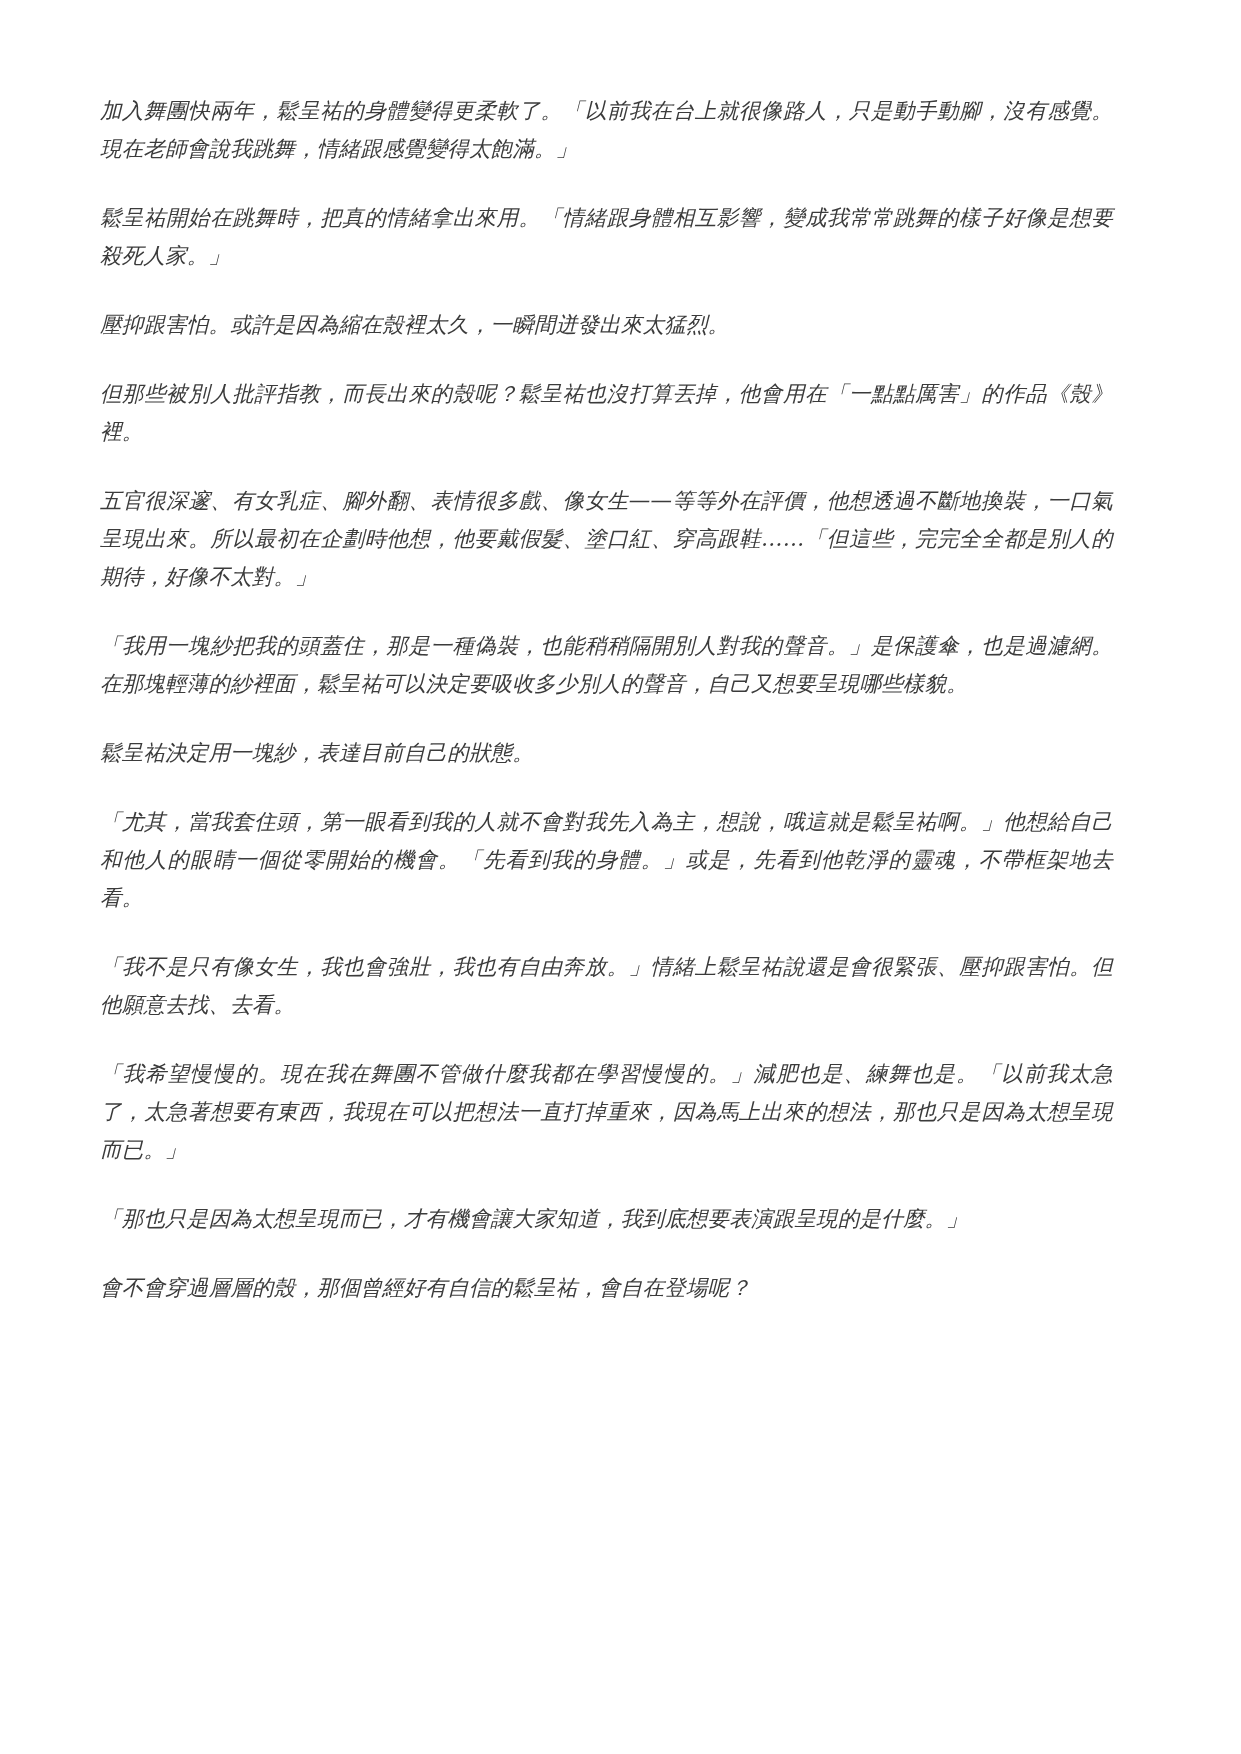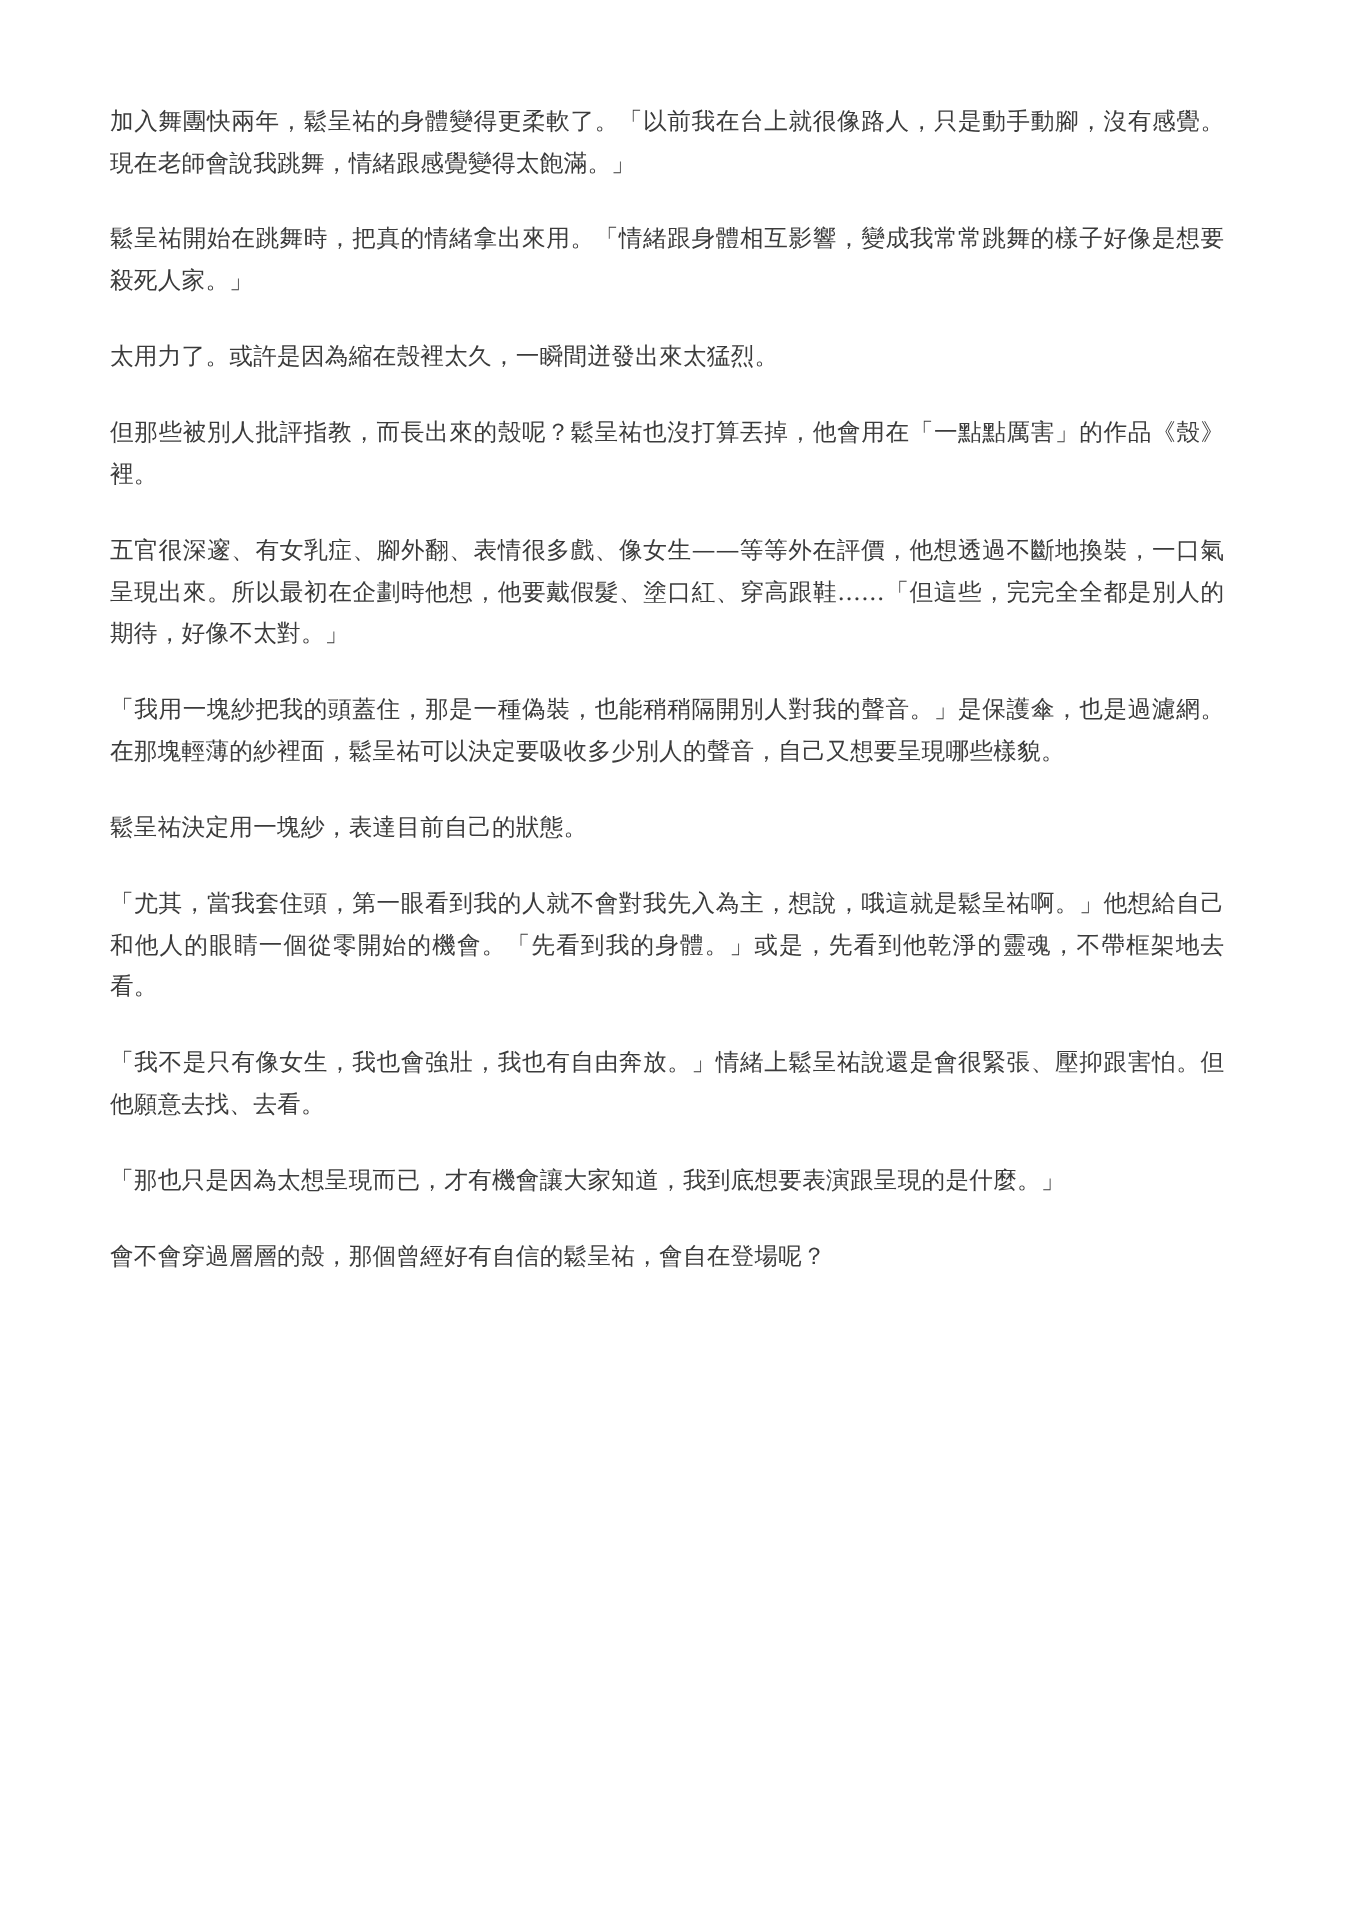--- a/index.html
+++ b/index.html
@@ -22,32 +22,34 @@
     background: #ffffff;
   }
   .article-body p {
     margin: 0 0 31px 0;
     font-size: 21.5px;
     line-height: 38px;
     text-align: justify;
     text-justify: inter-ideograph;
     letter-spacing: 0.2px;
     word-break: break-all;
+    font-style: italic;
   }
 </style>
 </head>
 <body>
 
 <div class="page">
   <div class="article-body">
     <p>加入舞團快兩年，鬆呈祐的身體變得更柔軟了。「以前我在台上就很像路人，只是動手動腳，沒有感覺。現在老師會說我跳舞，情緒跟感覺變得太飽滿。」</p>
     <p>鬆呈祐開始在跳舞時，把真的情緒拿出來用。「情緒跟身體相互影響，變成我常常跳舞的樣子好像是想要殺死人家。」</p>
-    <p>太用力了。或許是因為縮在殼裡太久，一瞬間迸發出來太猛烈。</p>
+    <p>壓抑跟害怕。或許是因為縮在殼裡太久，一瞬間迸發出來太猛烈。</p>
     <p>但那些被別人批評指教，而長出來的殼呢？鬆呈祐也沒打算丟掉，他會用在「一點點厲害」的作品《殼》裡。</p>
     <p>五官很深邃、有女乳症、腳外翻、表情很多戲、像女生——等等外在評價，他想透過不斷地換裝，一口氣呈現出來。所以最初在企劃時他想，他要戴假髮、塗口紅、穿高跟鞋……「但這些，完完全全都是別人的期待，好像不太對。」</p>
     <p>「我用一塊紗把我的頭蓋住，那是一種偽裝，也能稍稍隔開別人對我的聲音。」是保護傘，也是過濾網。在那塊輕薄的紗裡面，鬆呈祐可以決定要吸收多少別人的聲音，自己又想要呈現哪些樣貌。</p>
     <p>鬆呈祐決定用一塊紗，表達目前自己的狀態。</p>
     <p>「尤其，當我套住頭，第一眼看到我的人就不會對我先入為主，想說，哦這就是鬆呈祐啊。」他想給自己和他人的眼睛一個從零開始的機會。「先看到我的身體。」或是，先看到他乾淨的靈魂，不帶框架地去看。</p>
     <p>「我不是只有像女生，我也會強壯，我也有自由奔放。」情緒上鬆呈祐說還是會很緊張、壓抑跟害怕。但他願意去找、去看。</p>
+    <p>「我希望慢慢的。現在我在舞團不管做什麼我都在學習慢慢的。」減肥也是、練舞也是。「以前我太急了，太急著想要有東西，我現在可以把想法一直打掉重來，因為馬上出來的想法，那也只是因為太想呈現而已。」</p>
     <p>「那也只是因為太想呈現而已，才有機會讓大家知道，我到底想要表演跟呈現的是什麼。」</p>
     <p>會不會穿過層層的殼，那個曾經好有自信的鬆呈祐，會自在登場呢？</p>
   </div>
 </div>
 
 </body></html>

